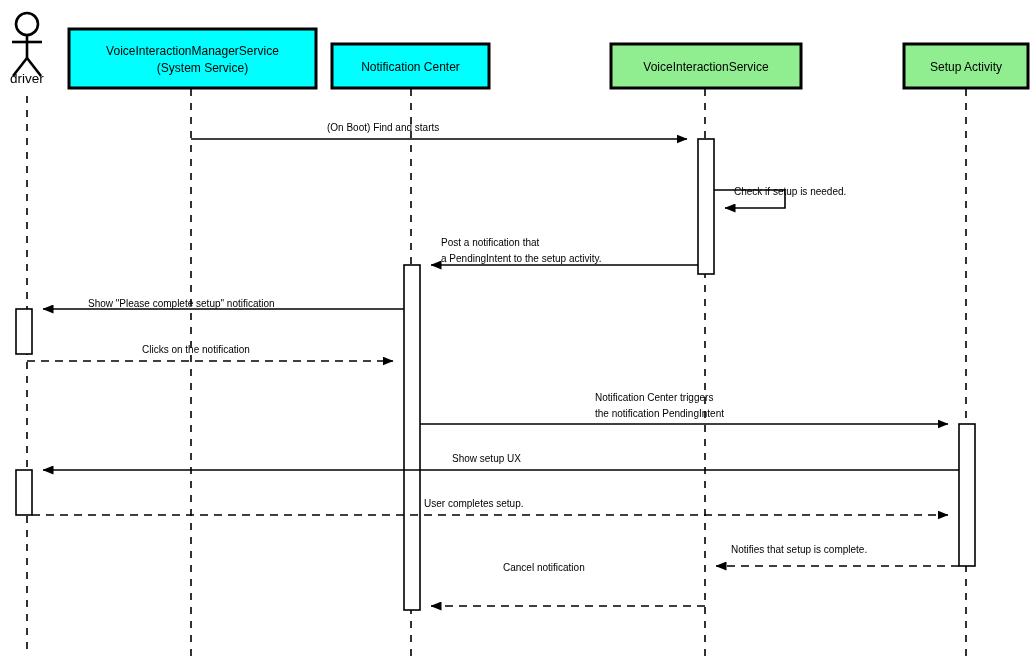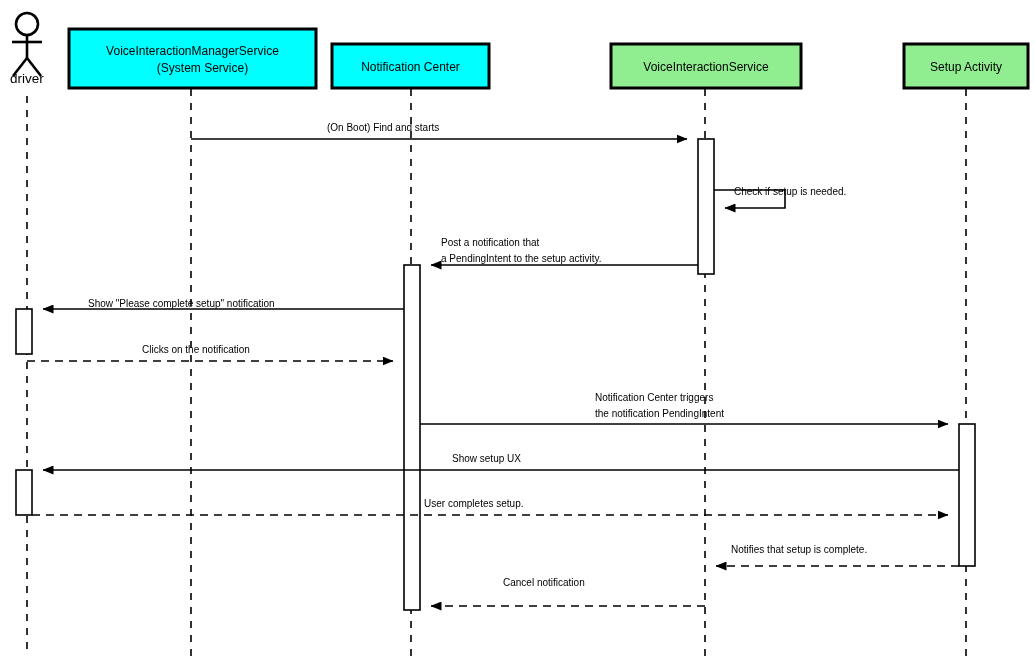--- a/index.html
+++ b/index.html
@@ -69,15 +69,15 @@
       <div class="lbl msg-label" style="left: 734px; top: 168px; margin-top: 16px;">Check if setup is needed.</div>
       <div class="lbl msg-label" style="left: 441px; top: 235px;">Post a notification that</div>
       <div class="lbl msg-label" style="left: 441px; top: 251px;">a PendingIntent to the setup activity.</div>
       <div class="lbl msg-label" style="left: 88px; top: 296px;">Show "Please complete setup" notification</div>
       <div class="lbl msg-label" style="left: 142px; top: 342px;">Clicks on the notification</div>
       <div class="lbl msg-label" style="left: 595px; top: 390px;">Notification Center triggers</div>
       <div class="lbl msg-label" style="left: 595px; top: 406px;">the notification PendingIntent</div>
       <div class="lbl msg-label" style="left: 452px; top: 451px;">Show setup UX</div>
       <div class="lbl msg-label" style="left: 424px; top: 496px;">User completes setup.</div>
       <div class="lbl msg-label" style="left: 731px; top: 542px;">Notifies that setup is complete.</div>
-      <div class="lbl msg-label" style="left: 503px; top: 575px;">Cancel notification</div>
+      <div class="lbl msg-label" style="left: 503px; top: 560px;">Cancel notification</div>
     </div>
 </div>
 
 </body></html>

